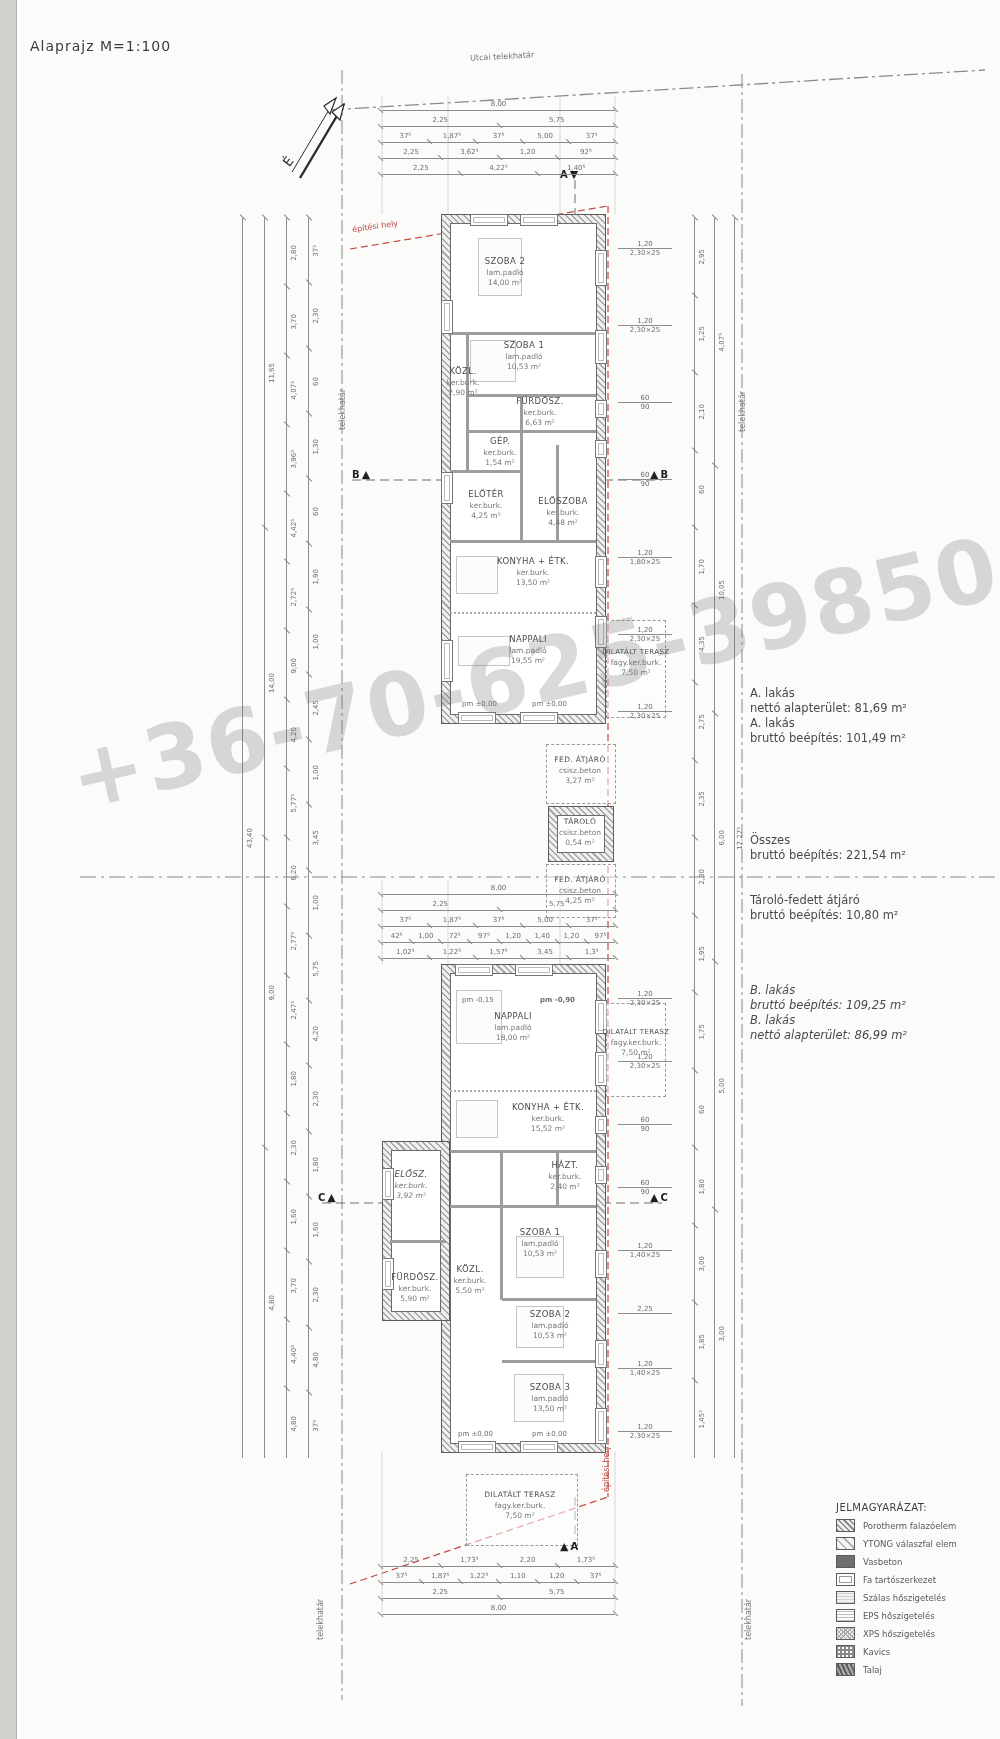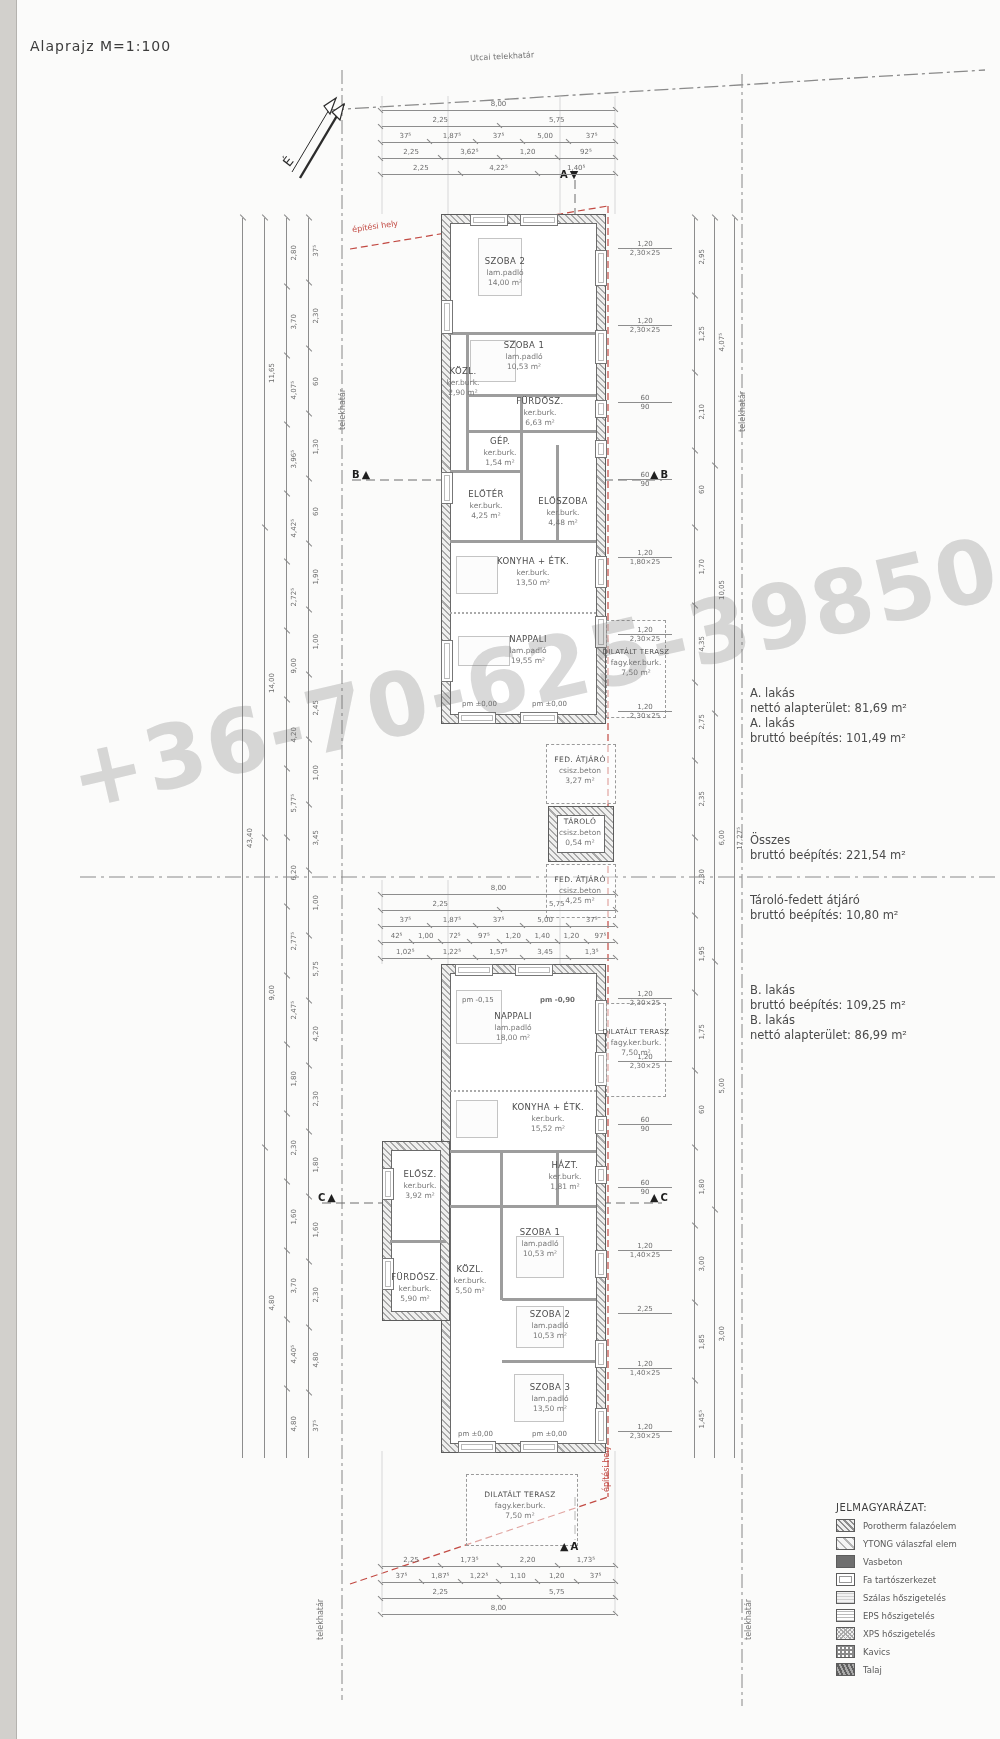--- a/index.html
+++ b/index.html
@@ -276,23 +276,23 @@
     <span class="ar">7,50 m²</span>
   </div>
   <div class="room" style="left:548px;top:1118px;">
     <span class="nm">KONYHA + ÉTK.</span><br>
     <span class="fin">ker.burk.</span><br>
     <span class="ar">15,52 m²</span>
   </div>
   <div class="room" style="left:565px;top:1176px;">
     <span class="nm">HÁZT.</span><br>
     <span class="fin">ker.burk.</span><br>
-    <span class="ar">1,81 m²</span>
-  </div>
-  <div class="room" style="left:420px;top:1185px;">
+    <span class="ar">2,40 m²</span>
+  </div>
+  <div class="room" style="left:411px;top:1185px;font-style:italic;">
     <span class="nm">ELŐSZ.</span><br>
     <span class="fin">ker.burk.</span><br>
     <span class="ar">3,92 m²</span>
   </div>
   <div class="room" style="left:540px;top:1243px;">
     <span class="nm">SZOBA 1</span><br>
     <span class="fin">lam.padló</span><br>
     <span class="ar">10,53 m²</span>
   </div>
   <div class="room" style="left:470px;top:1280px;">
@@ -714,21 +714,21 @@
     <div>bruttó beépítés: 101,49 m²</div>
   </div>
   <div class="ann" style="left:750px;top:833px;">
     <div>Összes</div>
     <div>bruttó beépítés: 221,54 m²</div>
   </div>
   <div class="ann" style="left:750px;top:893px;">
     <div>Tároló-fedett átjáró</div>
     <div>bruttó beépítés: 10,80 m²</div>
   </div>
-  <div class="ann" style="left:750px;top:983px;">
+  <div class="ann" style="left:750px;top:983px;font-style:italic;">
     <div>B. lakás</div>
     <div>bruttó beépítés: 109,25 m²</div>
     <div>B. lakás</div>
     <div>nettó alapterület: 86,99 m²</div>
   </div>
 
   <div class="legend">
     <div class="lt">JELMAGYARÁZAT:</div>
     <div>
         <div class="lrow">

